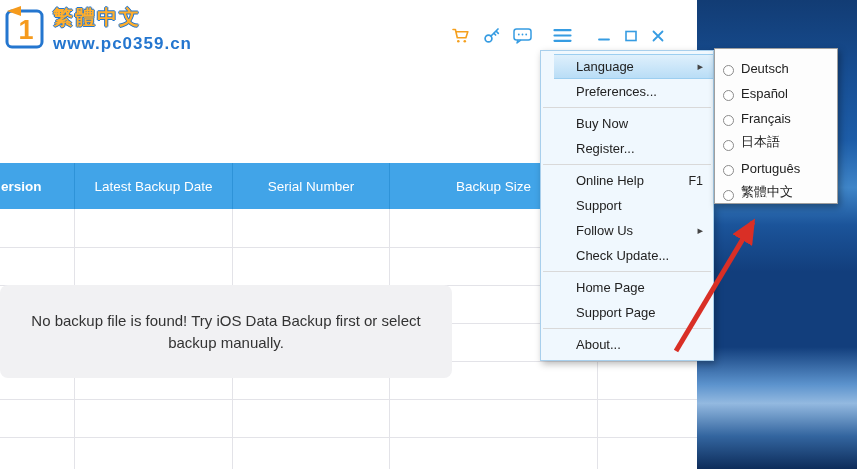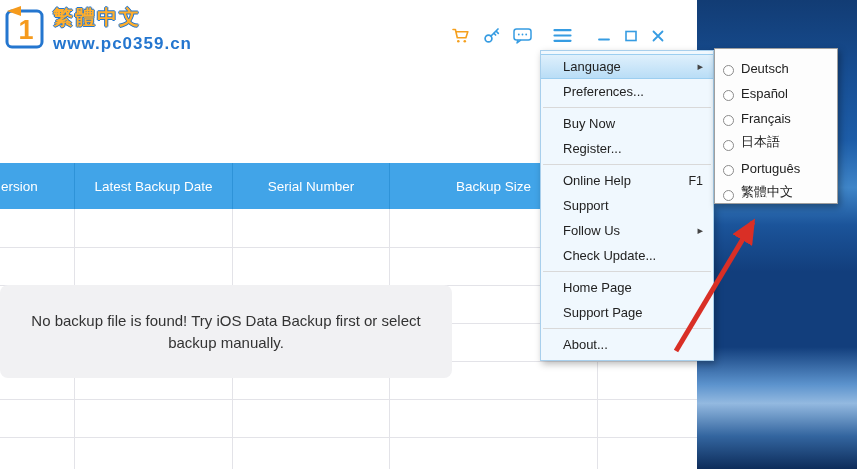--- a/index.html
+++ b/index.html
@@ -25,36 +25,36 @@
   .titlebar { position:absolute; top:0; left:0; width:697px; height:56px; background:#fff; }
   .toolbar { position:absolute; left:452px; top:27px; display:flex; align-items:center; gap:13px; }
   .tbtn, .wbtn { display:inline-flex; align-items:center; justify-content:center; cursor:pointer; }
   .burger { margin-left:8px; }
   .wmin { margin-left:12px; }
 
   
   .thead { position:absolute; top:163px; left:0; width:697px; height:46px; background:#41a4e8;
            display:flex; color:#fff; font-size:13.5px; }
   .th { display:flex; align-items:center; justify-content:center; border-right:1px solid #2e93d8; height:100%; }
-  .th1 { width:75px; justify-content:flex-start; padding-left:1px; }
+  .th1 { width:75px; justify-content:flex-start; padding-left:1px;font-weight:bold; }
   .th2 { width:158px; } .th3 { width:157px; } .th4 { width:208px; } .th5 { width:99px; border-right:none; }
 
   .tgrid { position:absolute; top:209px; left:0; width:697px; height:260px; }
   .vline { position:absolute; top:0; bottom:0; width:1px; background:#e3e3e8; }
   .hline { position:absolute; left:0; width:697px; height:1px; background:#e3e3e8; }
 
   .msg { position:absolute; left:0; top:285px; width:452px; height:93px; background:#f1f1f3;
          border-radius:8px; display:flex; align-items:center; justify-content:center; text-align:center;
          font-size:15px; color:#333; padding:0 12px; z-index:3; line-height:1.45; }
 
   
   .menu { position:absolute; left:540px; top:50px; width:174px; background:#f0f8fe;
           border:1px solid #a8cfec; box-shadow:2px 3px 7px rgba(0,0,0,.28); padding:3px 0; z-index:10; }
   .menu-item { height:25px; display:flex; align-items:center; padding:0 10px 0 22px;
-               font-size:13px; color:#222; cursor:pointer; }
+               font-size:13px; color:#222; cursor:pointer;margin-left:13px; }
   .menu-item.highlight { background:linear-gradient(#dff0fc,#b9ddf6); border-top:1px solid #9ccef0; border-bottom:1px solid #9ccef0; }
   .mi-arrow { margin-left:auto; font-size:11px; color:#444; }
   .mi-short { margin-left:auto; font-size:12.5px; color:#222; }
   .menu-sep { height:1px; background:#d9d9d9; margin:3px 2px; }
 
   
   .submenu { position:absolute; left:714px; top:48px; width:124px; background:#fdfdfd;
              border:1px solid #9f9f9f; box-shadow:2px 3px 7px rgba(0,0,0,.35); padding:2px 0; z-index:11; }
   .lang-item { height:25px; display:flex; align-items:flex-end; gap:7px; padding:0 8px;
                font-size:13px; color:#222; cursor:pointer; }

